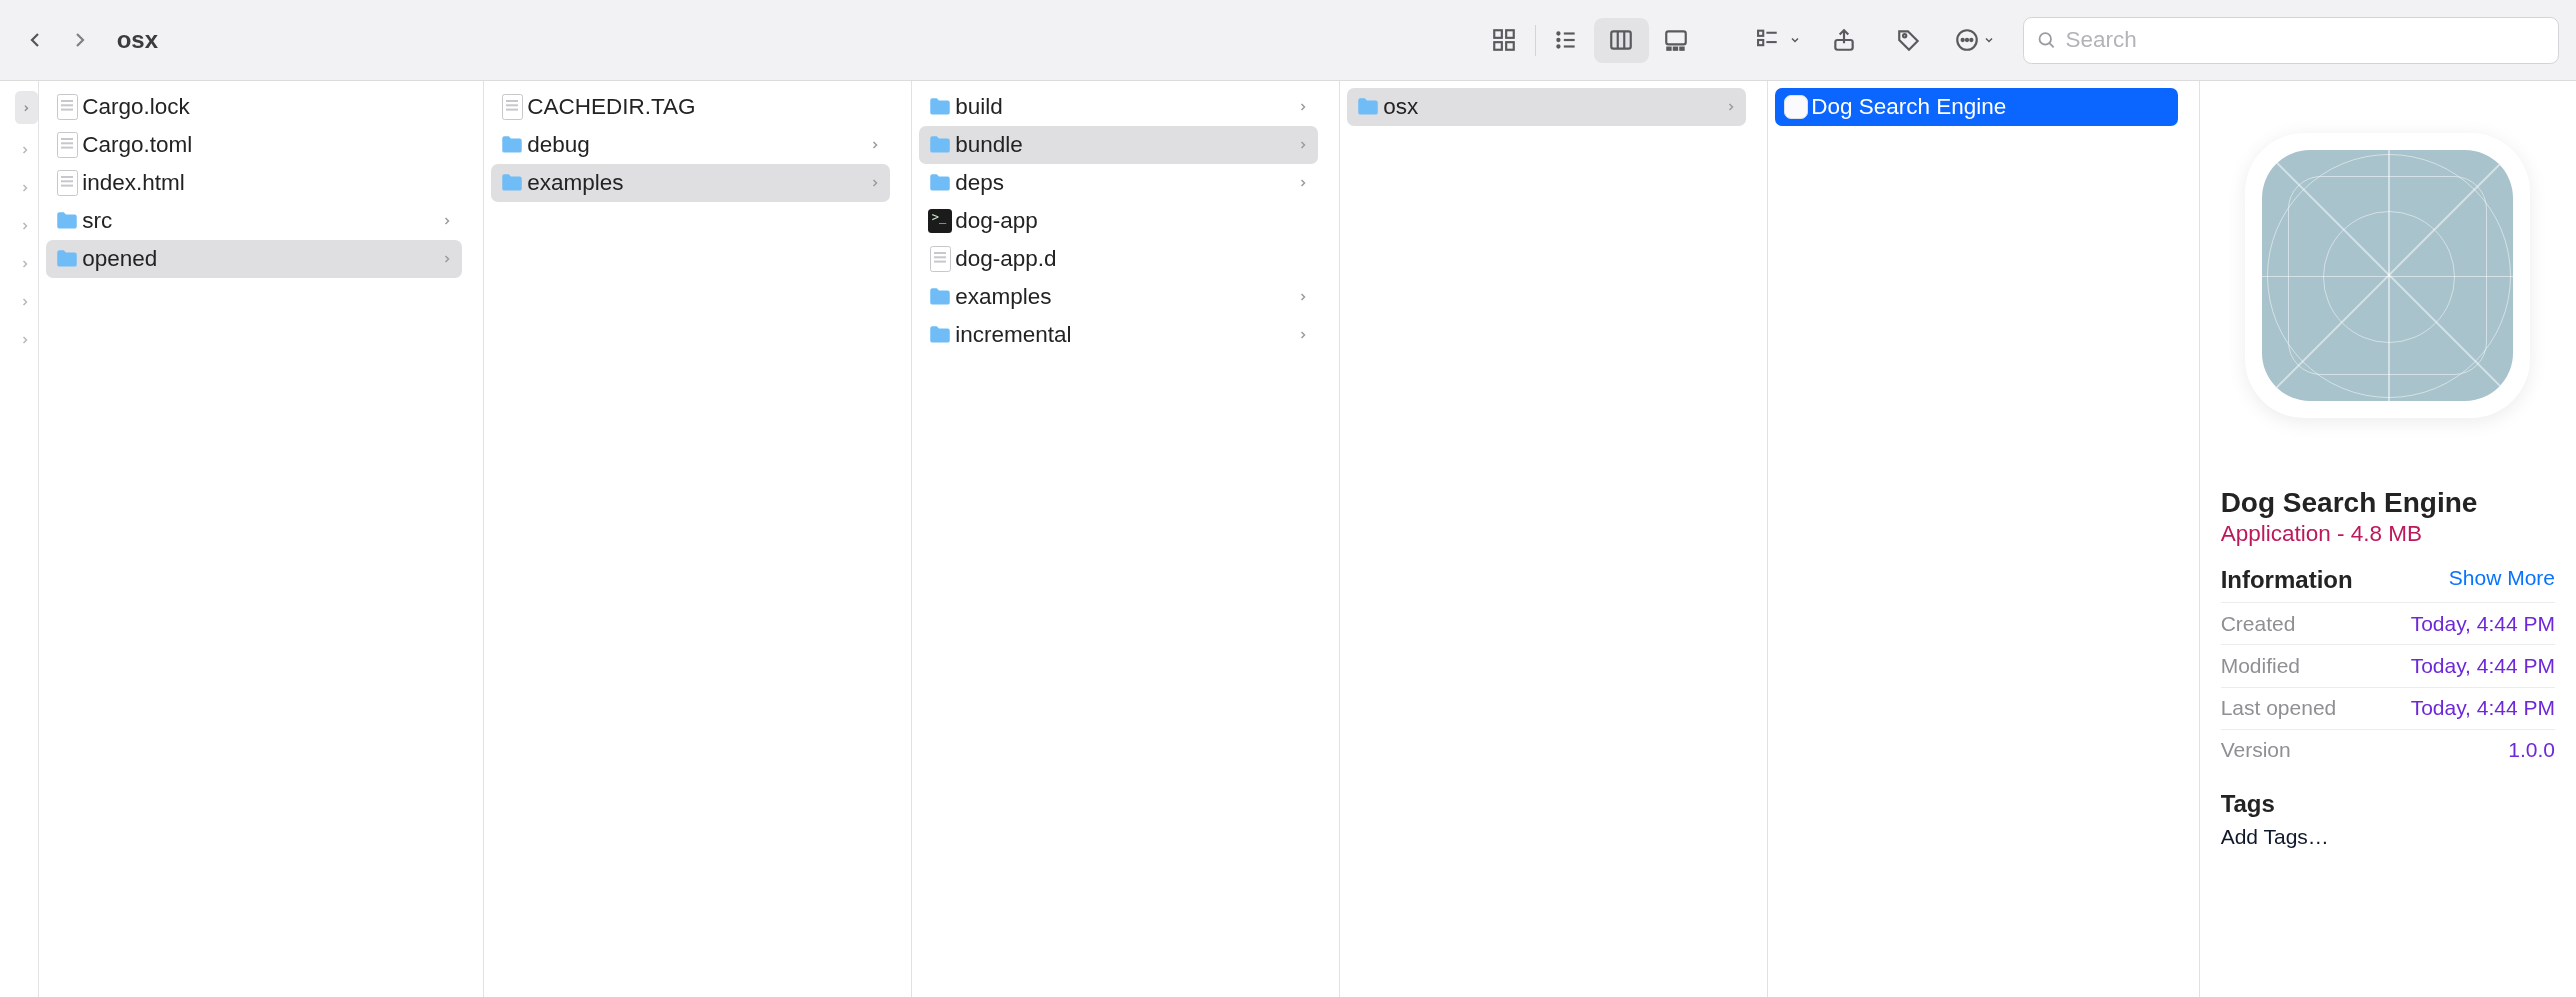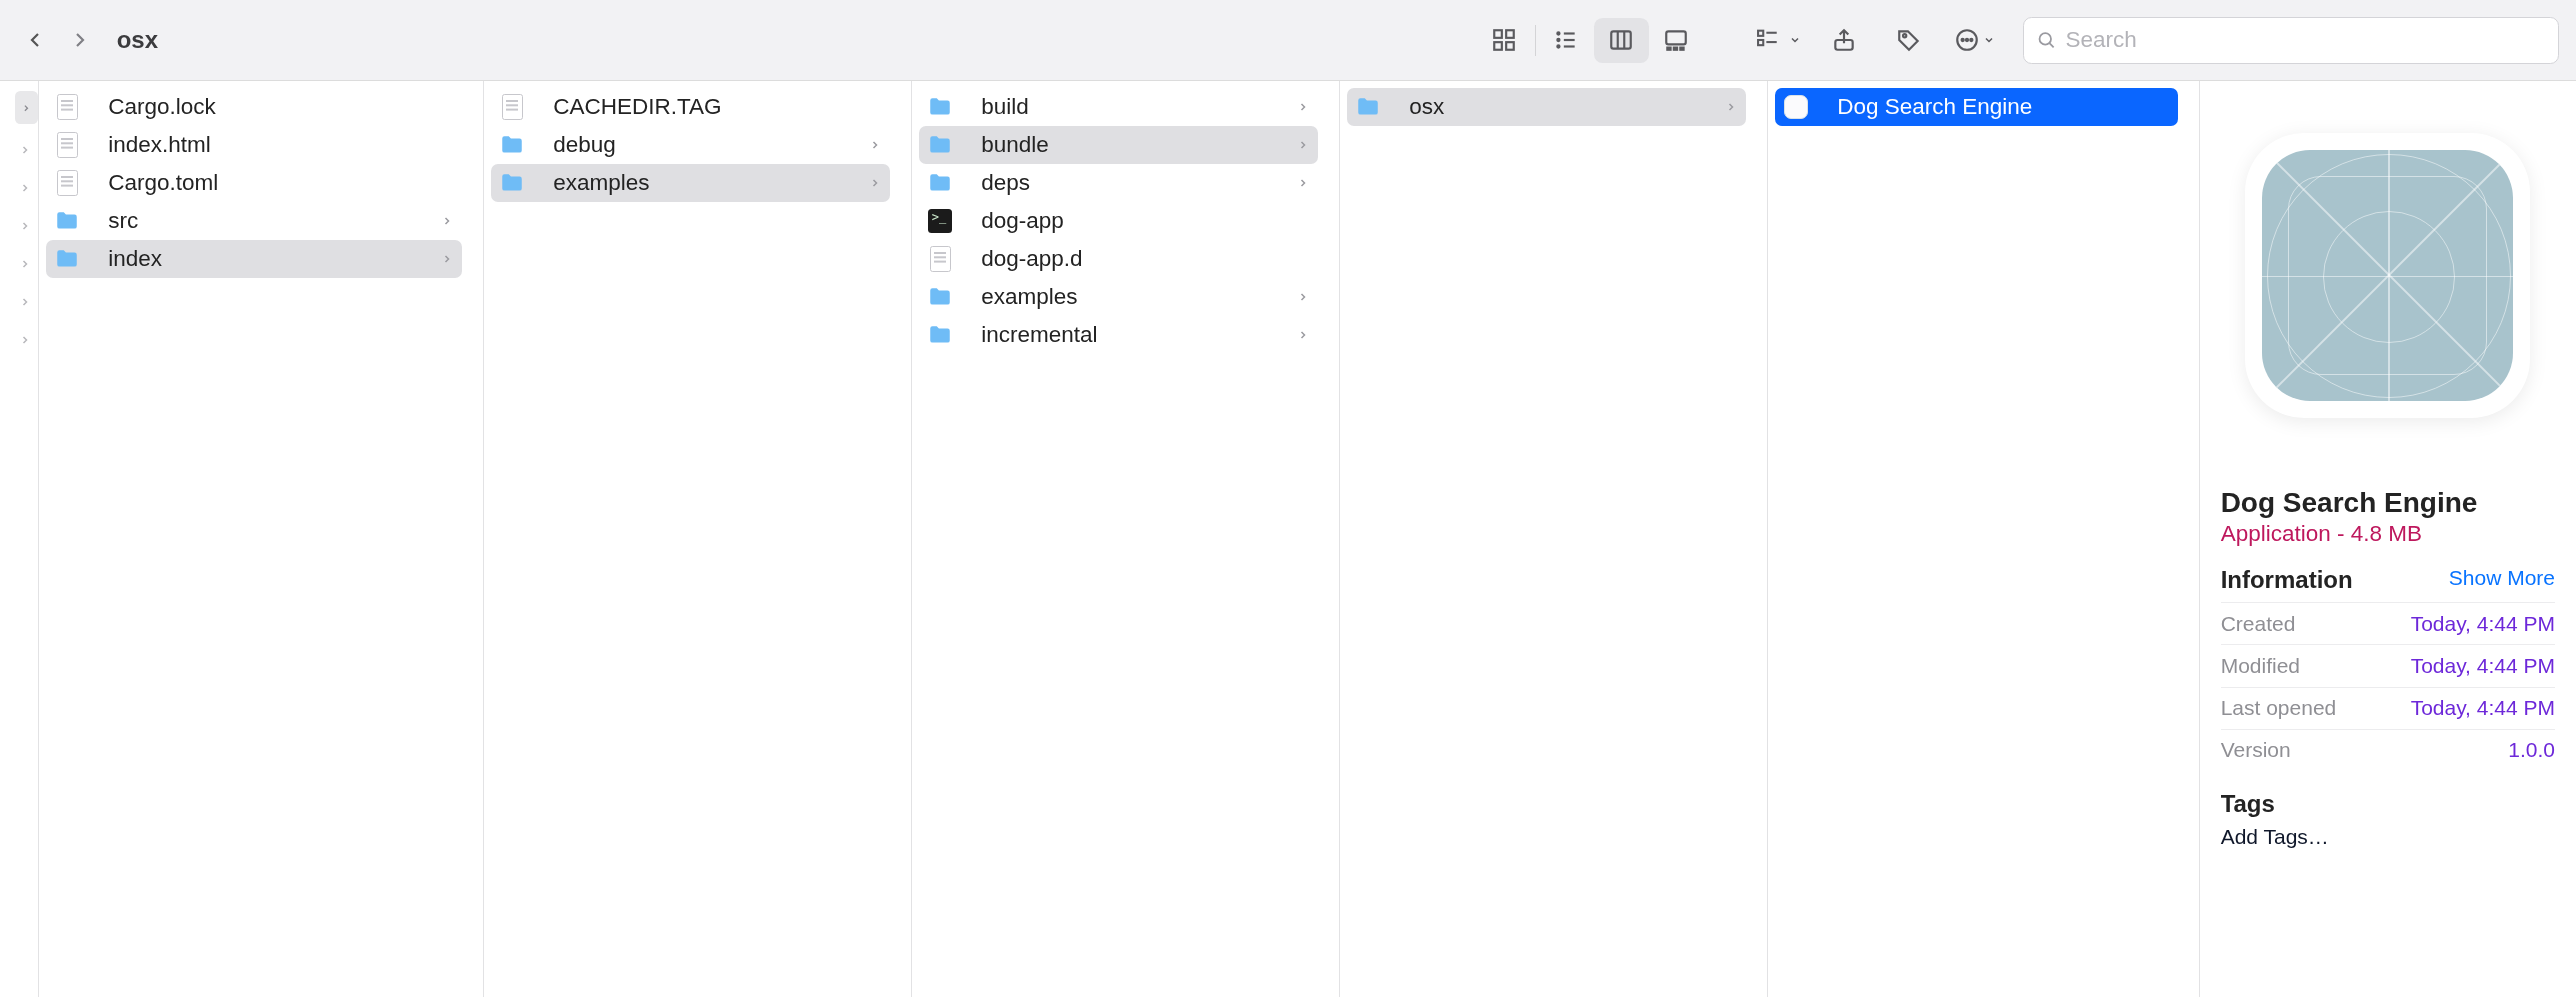--- a/index.html
+++ b/index.html
@@ -24,21 +24,21 @@
   .strip-chev { width: 26px; height: 38px; display:flex; align-items:center; justify-content:center; color:#b8b8bc; }
 
   .columns { flex: 1; display: flex; }
   .col { border-right: 0.9px solid #e2e2e4; padding: 7px 21px 7px 7px; overflow-y: auto; }
   .col.c1 { width: 445px; }
   .col.c2 { width: 428px; }
   .col.c3 { width: 428px; }
   .col.c4 { width: 428px; }
   .col.c5 { width: 432px; }
 
-  .row { height: 38px; display: flex; align-items: center; padding: 0 8.6px 0 8.6px; border-radius: 7px; gap: 28px; position: relative; }
+  .row { height: 38px; display: flex; align-items: center; padding: 0 8.6px 0 8.6px; border-radius: 7px; gap: 2px; position: relative; }
   .row .icon { width: 26px; display: flex; align-items: center; justify-content: center; }
   .row .label { flex: 1; white-space: nowrap; overflow: hidden; text-overflow: ellipsis; font-size: 22.5px; }
   .row .chev { color: #9b9ba0; display: flex; align-items: center; }
   .row.selected-gray { background: #dfdfe2; }
   .row.selected-blue { background: #0a66ff; color: #fff; }
 
   
   .folder-ico svg { width: 26px; height: 26px; }
   .doc-ico { width: 21px; height: 26px; border: 1.3px solid #c7c7cc; border-radius: 2.6px; background: #fff; position: relative; }
   .doc-ico::before { content: ""; position: absolute; left: 3.5px; top: 5.2px; width: 12px; height: 1.7px; background: #c7c7cc; box-shadow: 0 4.3px 0 #c7c7cc, 0 8.6px 0 #c7c7cc; }
@@ -217,48 +217,48 @@
         <div class="row">
           <span class="icon">
             <span class="doc-ico"></span>
           </span>
           <span class="label">Cargo.lock</span>
         </div>
         <div class="row">
           <span class="icon">
             <span class="doc-ico"></span>
           </span>
+          <span class="label">Cargo.toml</span>
+        </div>
+        <div class="row">
+          <span class="icon">
+            <span class="doc-ico"></span>
+          </span>
           <span class="label">index.html</span>
         </div>
         <div class="row">
-          <span class="icon">
-            <span class="doc-ico"></span>
-          </span>
-          <span class="label">Cargo.toml</span>
-        </div>
-        <div class="row">
           <span class="icon folder-ico">
             <svg viewBox="0 0 24 24">
               <path fill="#6fbcf6" d="M3 6a2 2 0 0 1 2-2h4l2 2h8a2 2 0 0 1 2 2v9a2 2 0 0 1-2 2H5a2 2 0 0 1-2-2z"></path>
             </svg>
           </span>
           <span class="label">src</span>
           <span class="chev">
             <svg width="12" height="12" viewBox="0 0 24 24" fill="none" stroke="currentColor" stroke-width="3">
               <polyline points="9 18 15 12 9 6"></polyline>
             </svg>
           </span>
         </div>
         <div class="row selected-gray">
           <span class="icon folder-ico">
             <svg viewBox="0 0 24 24">
               <path fill="#6fbcf6" d="M3 6a2 2 0 0 1 2-2h4l2 2h8a2 2 0 0 1 2 2v9a2 2 0 0 1-2 2H5a2 2 0 0 1-2-2z"></path>
             </svg>
           </span>
-          <span class="label">index</span>
+          <span class="label">opened</span>
           <span class="chev">
             <svg width="12" height="12" viewBox="0 0 24 24" fill="none" stroke="currentColor" stroke-width="3">
               <polyline points="9 18 15 12 9 6"></polyline>
             </svg>
           </span>
         </div>
       </div>
       <div class="col c2">
         <div class="row">
           <span class="icon">

